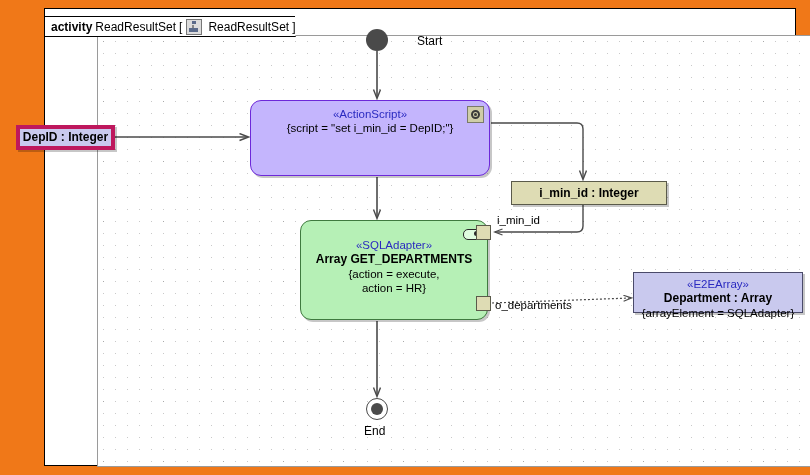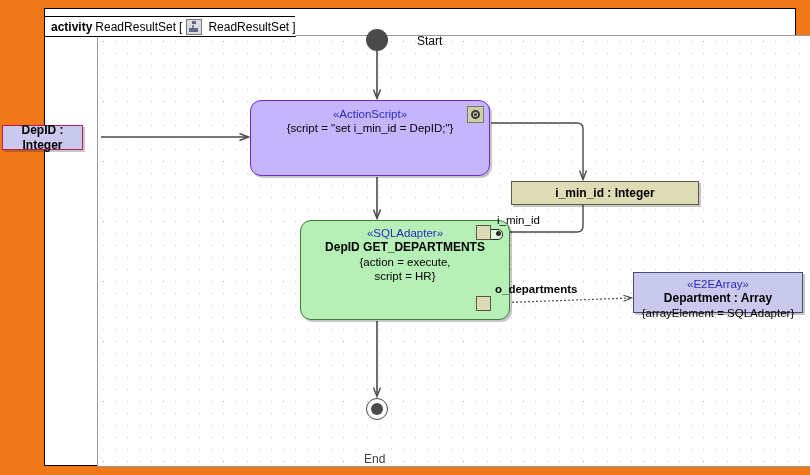--- a/index.html
+++ b/index.html
@@ -83,26 +83,26 @@
     content:"";position:absolute;left:3px;top:3px;width:9px;height:9px;
     border-radius:50%;border:2px solid #3a3a3a;box-sizing:border-box;
   }
   .n-action .ic::after{
     content:"";position:absolute;left:6px;top:6px;width:3px;height:3px;
     border-radius:50%;background:#3a3a3a;
   }
 
   
   .n-sql{
-    left:300px;top:220px;width:210px;height:100px;
+    left:300px;top:220px;width:188px;height:100px;
     background:#B6F0B6;
     border:1px solid #3f7a3f;
     border-radius:11px;
     box-shadow:2px 2px 0 rgba(0,0,0,0.22);
-    padding-top:5px;
+    padding-top:17px;
   }
   .n-sql .ic{
     position:absolute;right:6px;top:8px;width:16px;height:9px;
     border:1.3px solid #2a2a2a;border-radius:5px;background:#DFFCDF;
   }
   .n-sql .ic::after{
     content:"";position:absolute;right:1px;top:1px;width:5px;height:5px;
     border-radius:50%;background:#2a2a2a;
   }
 
@@ -115,25 +115,25 @@
   .pin-out{left:476px;top:296px;}
   .pin-lbl{position:absolute;font-size:11.5px;color:#000;white-space:nowrap;}
 
   
   .n-obj{
     border:1px solid #5a5a4a;
     box-shadow:2px 2px 0 rgba(0,0,0,0.22);
     display:flex;align-items:center;justify-content:center;
   }
   .n-depid{
-    left:2px;top:125px;width:81px;height:25px;
-    background:#C9C9EE;border:1px solid #be185d;
+    left:16px;top:125px;width:99px;height:25px;
+    background:#C9C9EE;border:4px solid #be185d;
   }
   .n-imin{
-    left:511px;top:181px;width:188px;height:24px;
+    left:511px;top:181px;width:156px;height:24px;
     background:#DEDCB4;
   }
   .n-arr{
     left:633px;top:272px;width:170px;height:41px;
     background:#C9C9EE;border:1px solid #4a4a6a;
     display:block;padding-top:4px;
   }
 
   
   .start-dot{
@@ -143,21 +143,21 @@
   .start-lbl{position:absolute;left:399px;top:34px;font-size:12px;color:#000;margin-left:18px;}
   .end-ring{
     position:absolute;left:366px;top:398px;width:22px;height:22px;
     border-radius:50%;border:1.6px solid #4a4a4a;box-sizing:border-box;
     background:#ffffff;
   }
   .end-ring::after{
     content:"";position:absolute;left:3.5px;top:3.5px;width:12px;height:12px;
     border-radius:50%;background:#4a4a4a;
   }
-  .end-lbl{position:absolute;left:364px;top:452px;font-size:12px;color:#404040;}
+  .end-lbl{position:absolute;left:364px;top:424px;font-size:12px;color:#000000;}
 
   svg.edges{position:absolute;left:0;top:0;width:810px;height:475px;pointer-events:none;}
 </style>
 </head>
 <body>
 
 <div id="root">
 
   <div class="frame">
     <div class="frame-inner"></div>
@@ -217,29 +217,29 @@
     <div class="prop">{script = "set i_min_id = DepID;"}</div>
   </div>
 
   <div class="node n-obj n-imin">
     <span class="nm">i_min_id : Integer</span>
   </div>
 
   <div class="node n-sql">
     <div class="ic"></div>
     <div class="stereo">«SQLAdapter»</div>
-    <div class="nm">DepID GET_DEPARTMENTS</div>
+    <div class="nm">Array GET_DEPARTMENTS</div>
     <div class="prop">{action = execute,</div>
-    <div class="prop">script = HR}</div>
+    <div class="prop">action = HR}</div>
   </div>
 
   <div class="pin pin-in"></div>
   <div class="pin pin-out"></div>
   <div class="pin-lbl" style="left:497px;top:214px;">i_min_id</div>
-  <div class="pin-lbl" style="left:495px;top:283px;font-weight:bold;">o_departments</div>
+  <div class="pin-lbl" style="left:495px;top:299px;">o_departments</div>
 
   <div class="node n-obj n-arr">
     <div class="stereo">«E2EArray»</div>
     <div class="nm">Department : Array</div>
     <div class="prop">{arrayElement = SQLAdapter}</div>
   </div>
 
 </div>
 
 </body></html>

